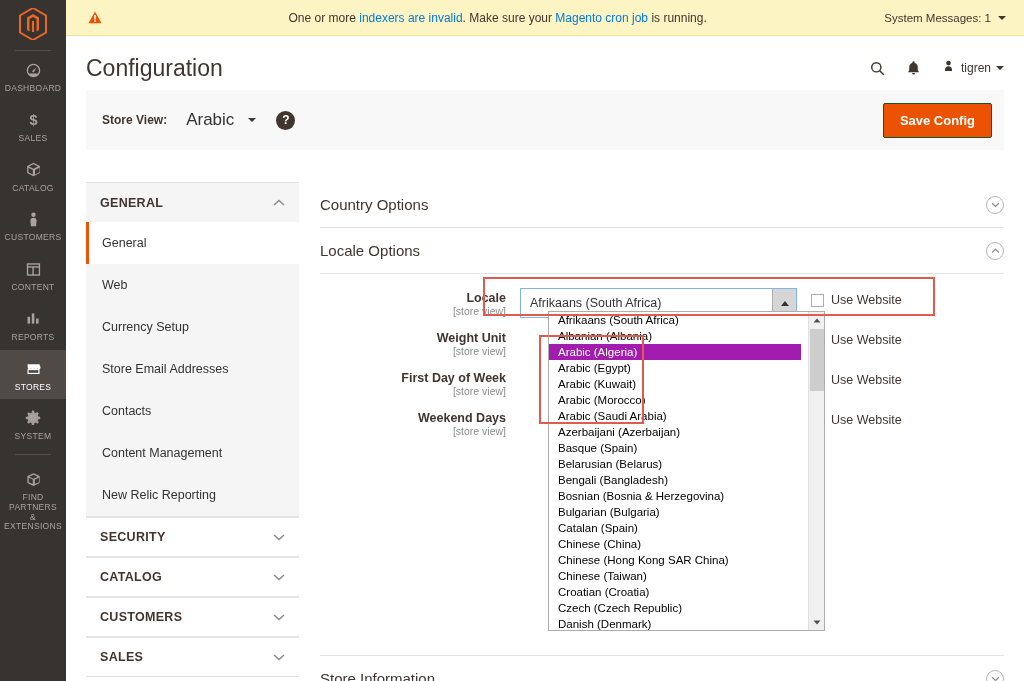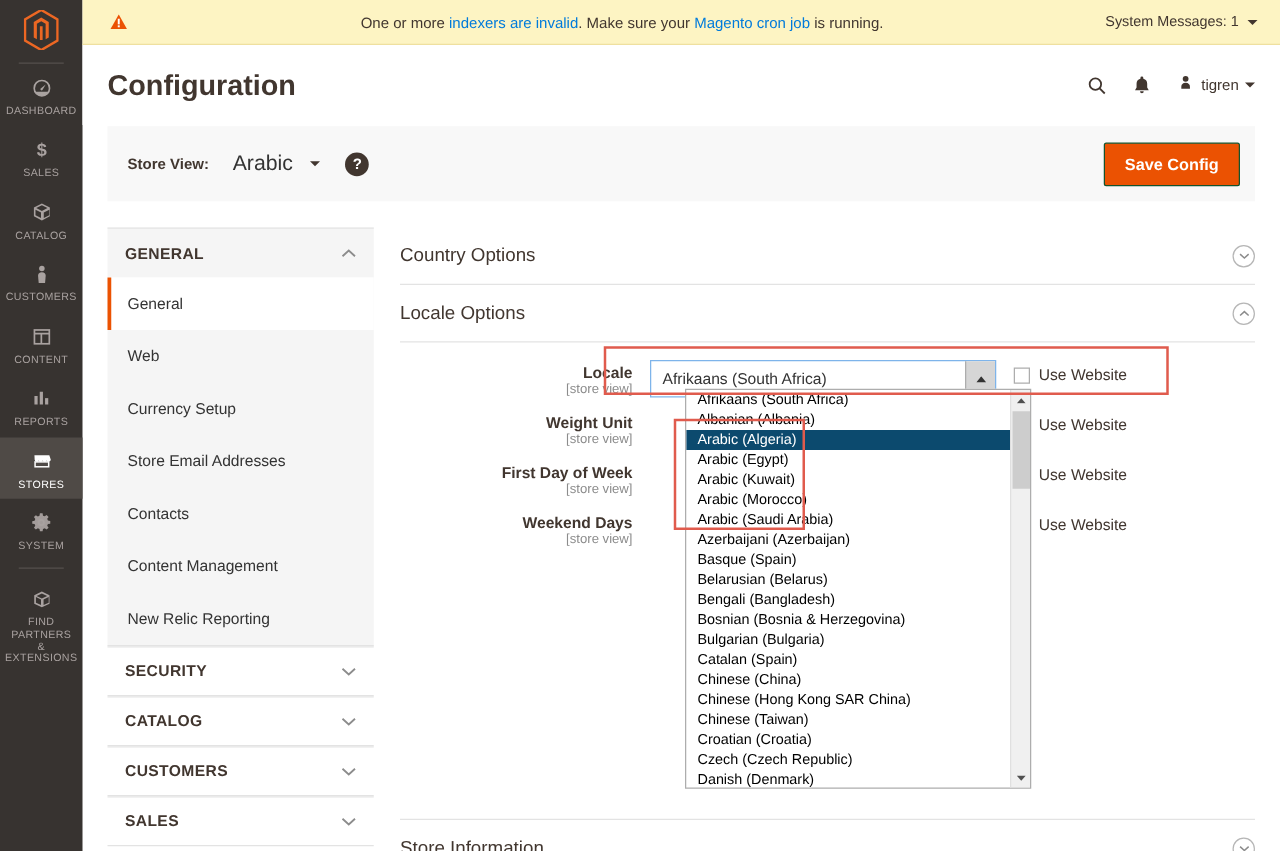--- a/index.html
+++ b/index.html
@@ -53,28 +53,28 @@
   .sysmsg-text a { color: #007bdb; text-decoration: none; }
   .sysmsg-right { font-size: 11.5px; color: #41362f; display: flex; align-items: center; gap: 7px; cursor: pointer; }
   .caret-dn { width: 0; height: 0; border-left: 4px solid transparent; border-right: 4px solid transparent; border-top: 4px solid #41362f; }
 
   
   .page-head {
     position: absolute; left: 66px; top: 36px; width: 958px; height: 64px;
     background: #ffffff; display: flex; align-items: center;
     padding: 0 20px 0 20px;
   }
-  .page-title { font-size: 23px; font-weight: 700; color: #41362f; flex: 1; }
+  .page-title { font-size: 23px; font-weight: 400; color: #41362f; flex: 1; }
   .head-tools { display: flex; align-items: center; gap: 20px; }
   .ht-icon { color: #41362f; cursor: pointer; display: flex; align-items: center; }
   .user-box { display: flex; align-items: center; gap: 5px; cursor: pointer; font-size: 12px; color: #41362f; }
 
   
   .switch-bar {
-    position: absolute; left: 86px; top: 101px; width: 918px; height: 60px;
+    position: absolute; left: 86px; top: 90px; width: 918px; height: 60px;
     background: #f8f8f8; display: flex; align-items: center; padding: 0 12px 0 16px;
   }
   .sv-label { font-size: 12px; font-weight: bold; color: #41362f; }
   .sv-select { margin-left: 19px; font-size: 17px; color: #333; display: flex; align-items: center; gap: 14px; cursor: pointer; }
   .help-circle {
     margin-left: 20px; width: 19px; height: 19px; border-radius: 50%;
     background: #41362f; color: #fff; font-size: 12px; font-weight: bold;
     display: flex; align-items: center; justify-content: center; cursor: pointer;
   }
   .spacer { flex: 1; }
@@ -146,21 +146,21 @@
   .dd-list {
     position: absolute; left: 548px; top: 311px; width: 277px; height: 320px;
     background: #ffffff; border: 1px solid #adadad;
     z-index: 40; overflow: hidden;
   }
   .dd-scroll { position: absolute; left: 0; top: 0; width: 260px; }
   .dd-item {
     height: 16px; line-height: 16px; font-size: 11.5px; color: #000000;
     padding-left: 9px; white-space: nowrap; cursor: pointer;
   }
-  .dd-item.sel { background: #0c4a6e; color: #ffffff; width: 276px; }
+  .dd-item.sel { background: #a21caf; color: #ffffff; width: 252px; }
   
   .dd-sb {
     position: absolute; right: 0; top: 0; width: 16px; height: 318px;
     background: #f0f0f0; border-left: 1px solid #e0e0e0;
   }
   .dd-sb-btn { height: 16px; display: flex; align-items: center; justify-content: center; color: #505050; }
   .dd-sb-thumb {
     position: absolute; left: 1px; top: 17px; width: 14px; height: 62px;
     background: #cdcdcd;
   }

